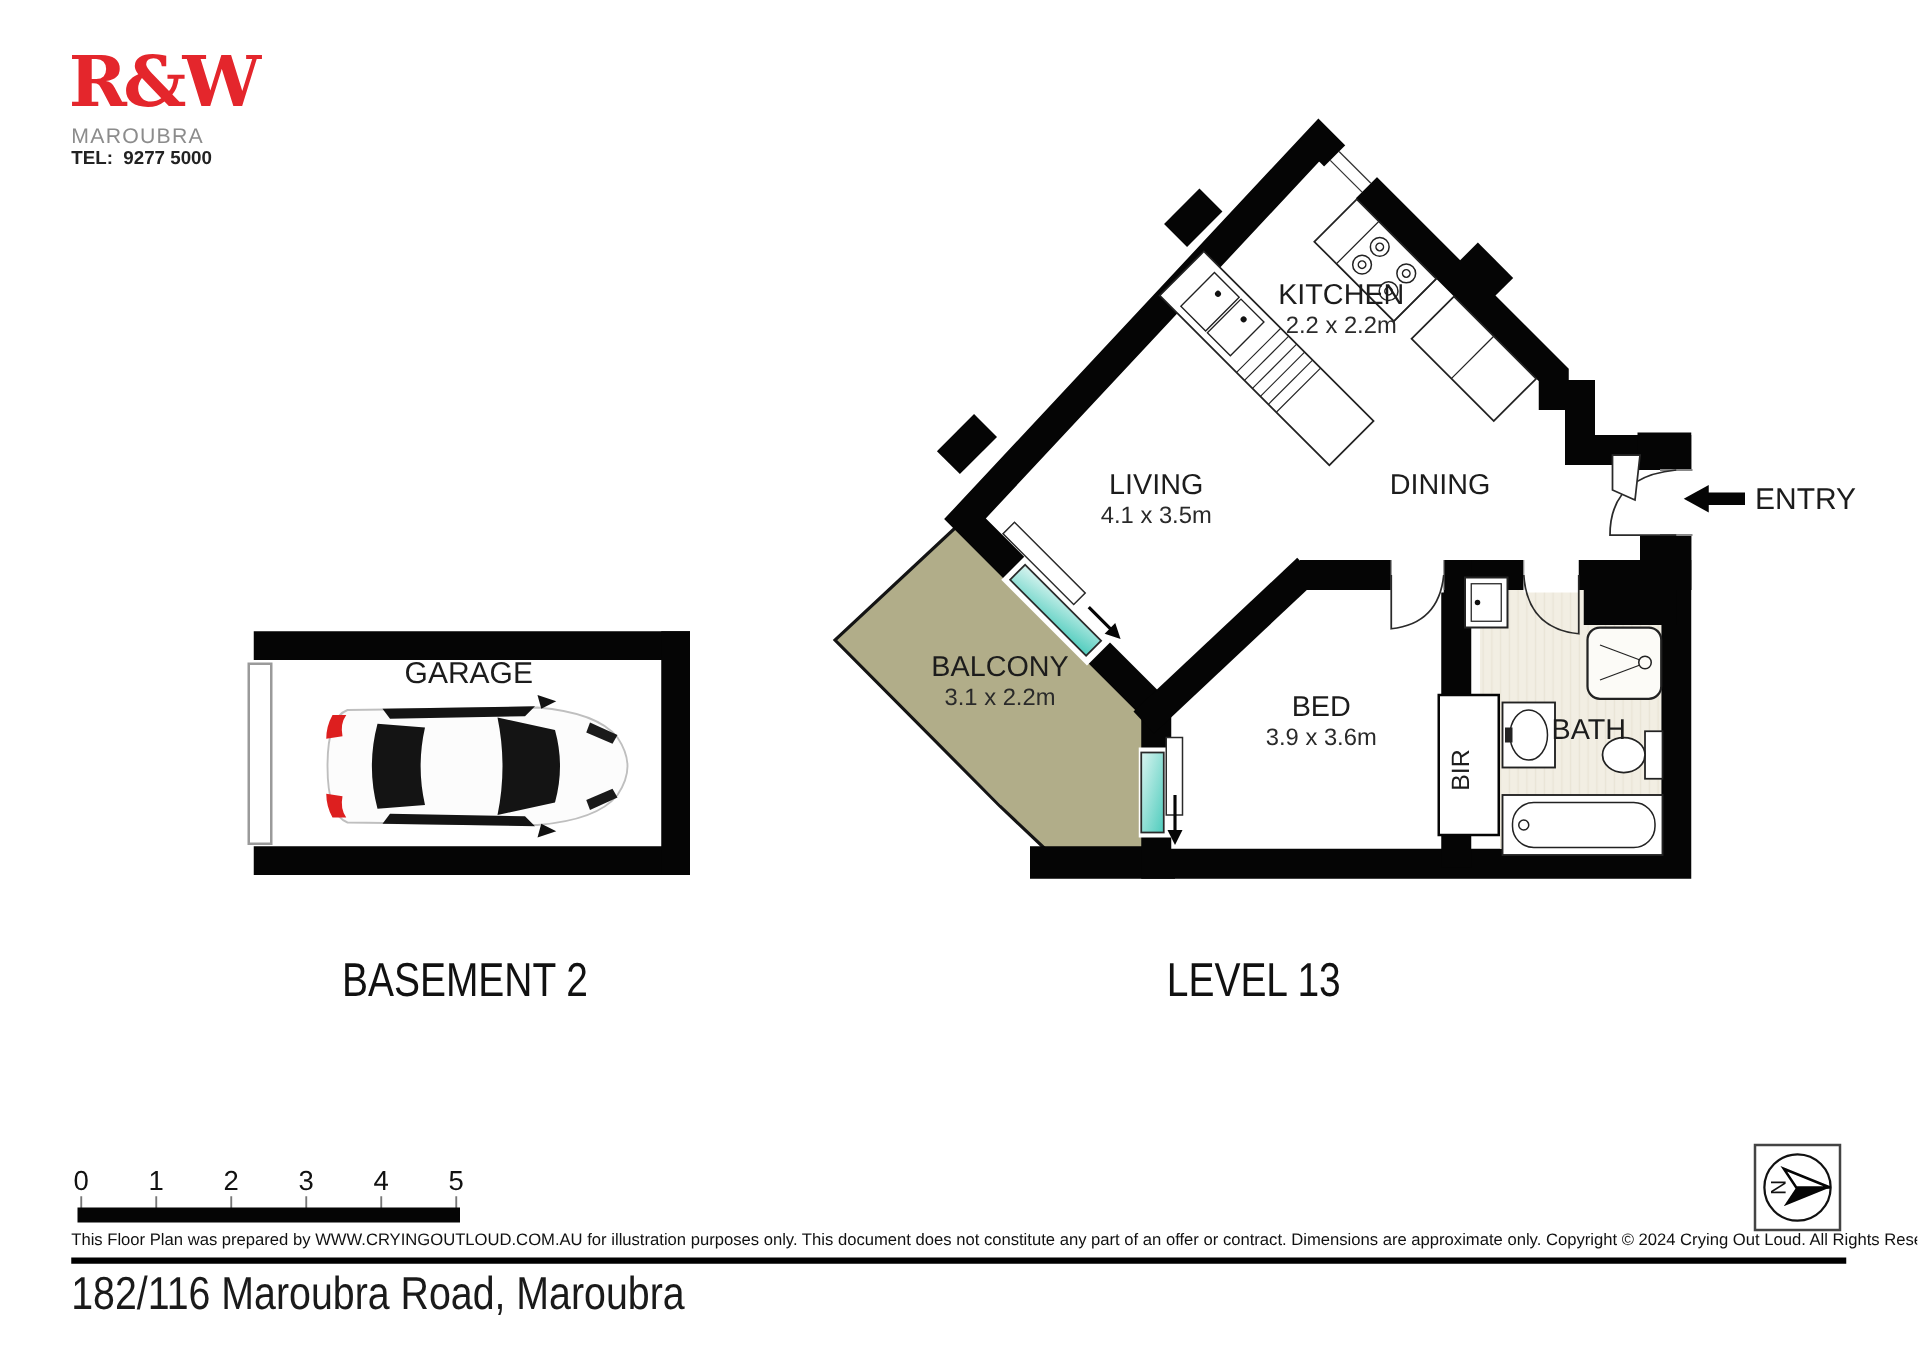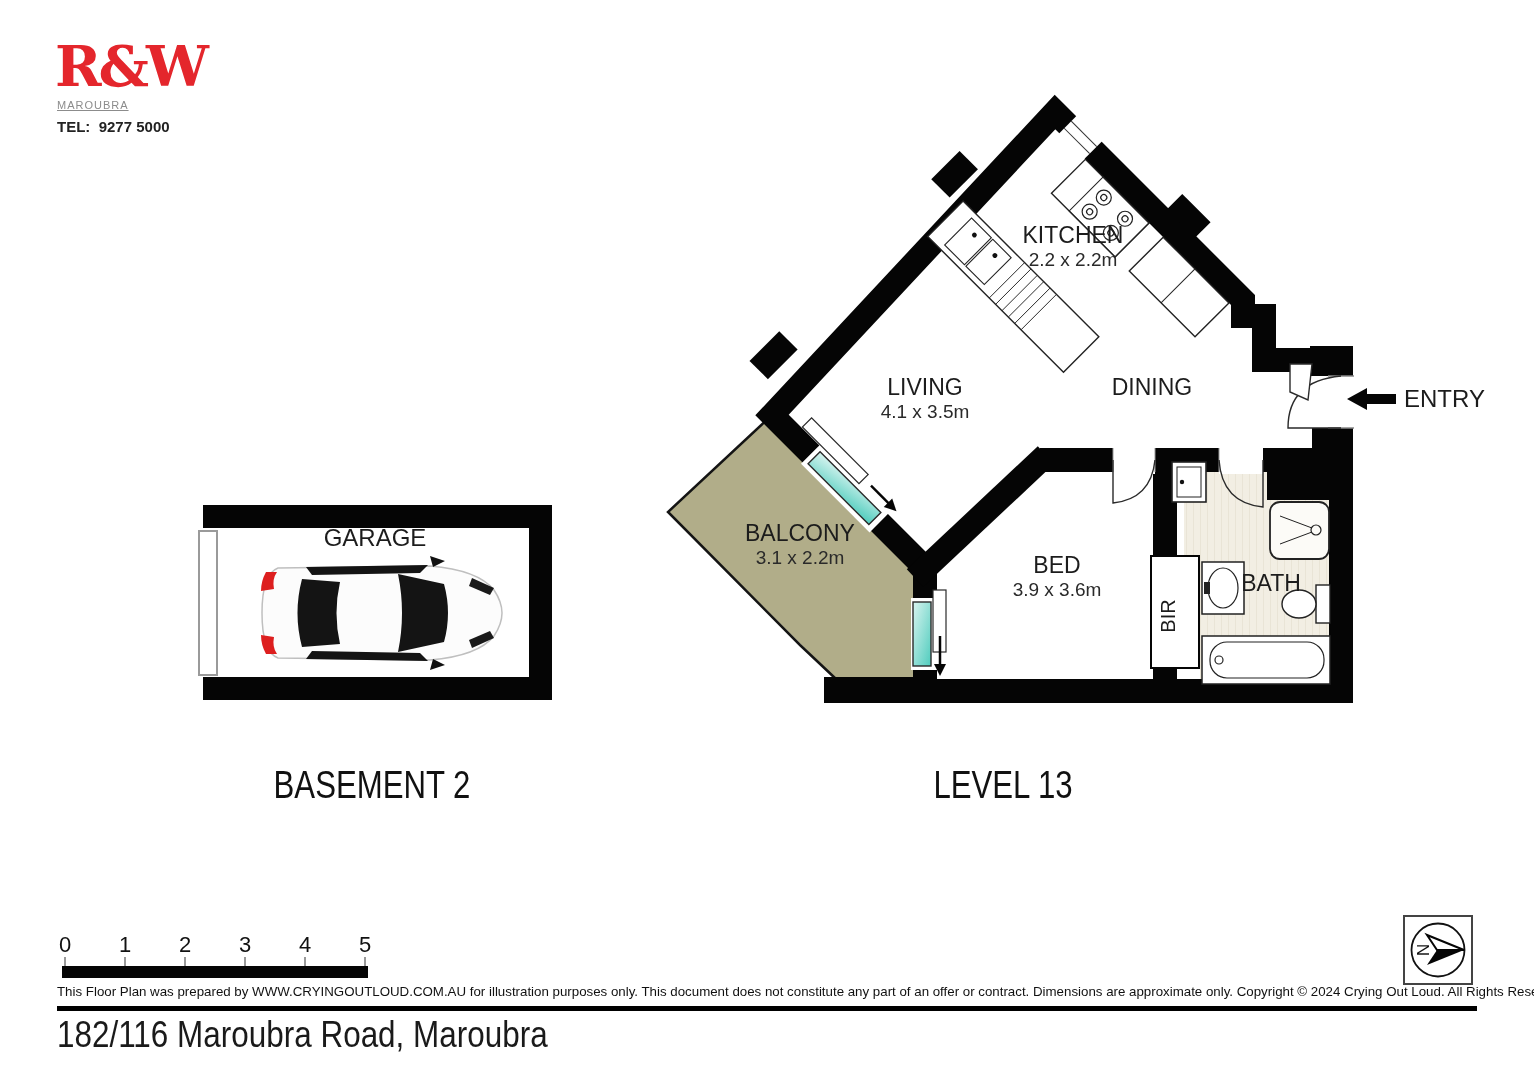--- a/index.html
+++ b/index.html
@@ -2,21 +2,21 @@
 <html><head>
 <meta charset="utf-8">
 <style>
   html,body{margin:0;padding:0;background:#fff;}
   #page{position:relative;width:1534px;height:1084px;background:#ffffff;overflow:hidden;
         font-family:"Liberation Sans", sans-serif;}
   svg text{font-family:"Liberation Sans", sans-serif;}
   .abs{position:absolute;}
   #logo-mark{left:55px;top:38px;font-family:"DejaVu Serif", serif;font-weight:bold;
              font-size:56px;color:#e4262c;letter-spacing:-3px;line-height:1;}
-  #logo-suburb{left:57px;top:99px;font-size:11px;color:#8c8c8c;letter-spacing:1px;text-decoration:underline;}
+  #logo-suburb{left:57px;top:99px;font-size:17px;color:#8c8c8c;letter-spacing:1px;}
   #logo-tel{left:57px;top:118px;font-size:15px;color:#222;font-weight:600;}
   .plan-title{top:764px;font-size:38px;color:#111;white-space:nowrap;}
   #basement-title{left:372px;transform:translateX(-50%) scaleX(0.82);}
   #level-title{left:1003px;transform:translateX(-50%) scaleX(0.82);}
   #disclaimer{left:57px;top:984px;font-size:13.3px;color:#111;white-space:nowrap;width:1420px;}
   #bottom-rule{left:57px;top:1006px;width:1420px;height:5px;background:#000;}
   #address{left:57px;top:1014px;font-size:37px;color:#1a1a1a;white-space:nowrap;
            transform:scaleX(0.85);transform-origin:left center;}
 </style>
 </head>

